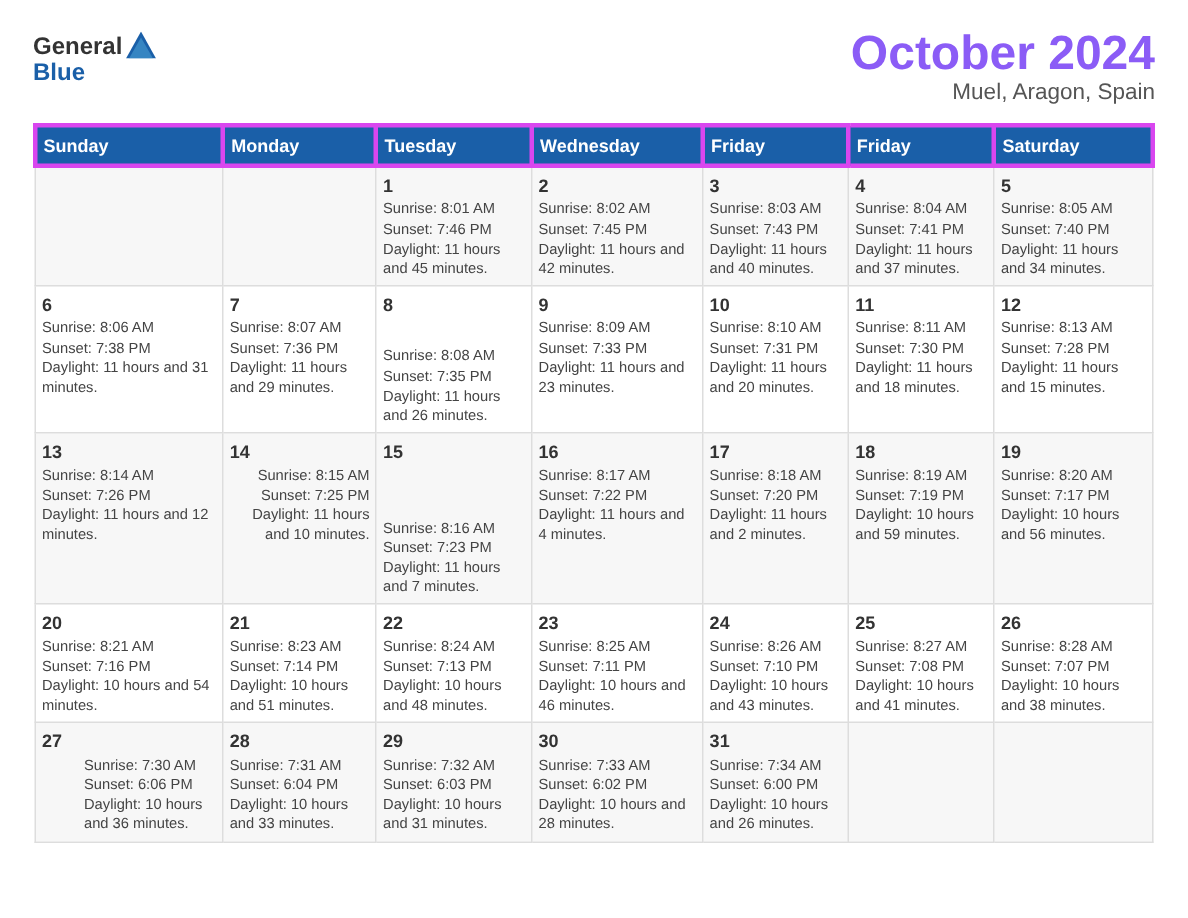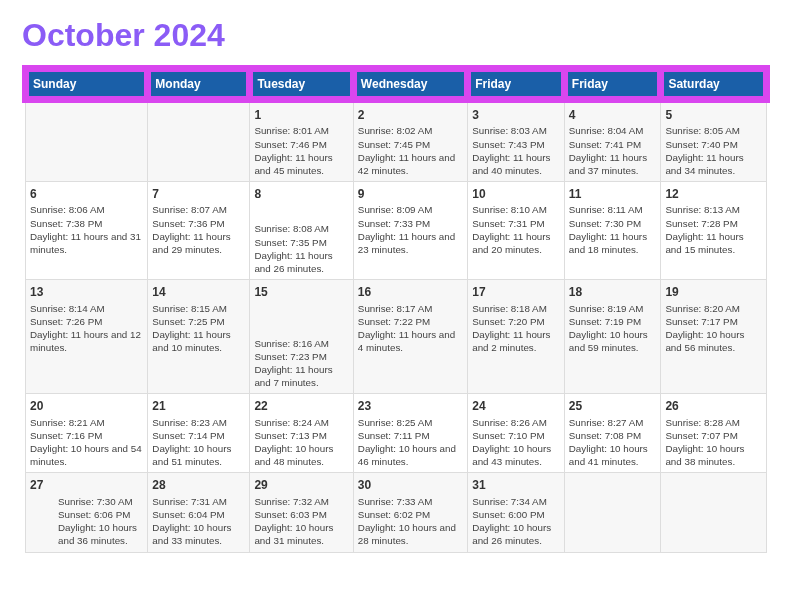--- a/index.html
+++ b/index.html
@@ -44,21 +44,21 @@
     }
     thead tr {
       background-color: #1a5fa8;
       color: #fff;
     }
     thead th {
       padding: 5px 4px;
       text-align: left;
       font-weight: bold;
       font-size: 12px;
-      border: 7px solid #d946ef;
+      border: 3px solid #d946ef;
     }
     tbody tr {
       border-bottom: 1px solid #ccc;
     }
     tbody td {
       vertical-align: top;
       padding: 4px 4px 4px 4px;
       border: 1px solid #ddd;
       min-height: 70px;
       height: 76px;
@@ -80,22 +80,35 @@
     }
     tbody tr:nth-child(even) td {
       background: #fff;
     }
   </style>
 </head>
 <body>
 
 <div class="page">
   <div class="header">
+    <div class="logo">
+      <div>
+        <svg width="90" height="40" viewBox="0 0 90 40">
+          <text x="0" y="18" font-family="Arial" font-size="16" font-weight="bold" fill="#333">General</text>
+          <svg x="62" y="3" width="20" height="18">
+            <polygon points="10,0 20,18 0,18" fill="#1a5fa8"></polygon>
+            <polygon points="10,4 18,18 2,18" fill="#4a9fd4" opacity="0.6"></polygon>
+          </svg>
+          <text x="0" y="35" font-family="Arial" font-size="16" font-weight="bold" fill="#1a5fa8">Blue</text>
+        </svg>
+      </div>
+    </div>
     <div class="title-block">
       <div class="month-title">October 2024</div>
+      <div class="location">Muel, Aragon, Spain</div>
     </div>
   </div>
 
   <table>
     <thead>
       <tr>
       <th>Sunday</th>
           <th>Monday</th>
           <th>Tuesday</th>
           <th>Wednesday</th>
@@ -185,21 +198,21 @@
         </tr>
         <tr>
           <td>
             <span class="day-num">13</span>
             <div class="cell-info" style="white-space: pre-line;">Sunrise: 8:14 AM
 Sunset: 7:26 PM
 Daylight: 11 hours and 12 minutes.</div>
           </td>
           <td>
             <span class="day-num">14</span>
-            <div class="cell-info" style="white-space: pre-line;">Sunrise: 8:15 AM
+            <div class="cell-info" style="white-space: pre-line; text-align: right;">Sunrise: 8:15 AM
 Sunset: 7:25 PM
 Daylight: 11 hours and 10 minutes.</div>
           </td>
           <td>
             <span class="day-num">15</span>
             <div class="cell-info" style="white-space: pre-line; margin-top: 36px;">Sunrise: 8:16 AM
 Sunset: 7:23 PM
 Daylight: 11 hours and 7 minutes.</div>
           </td>
           <td>

